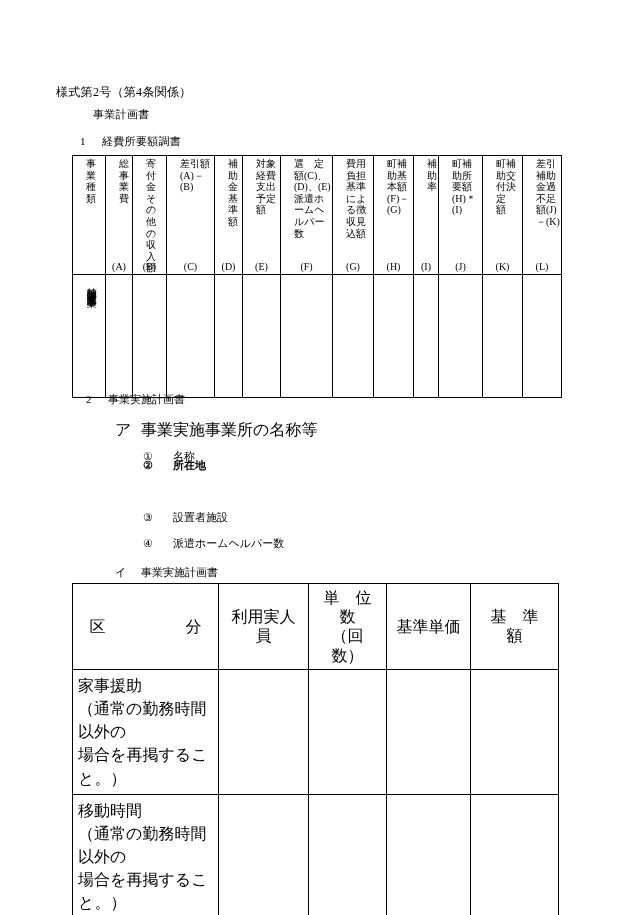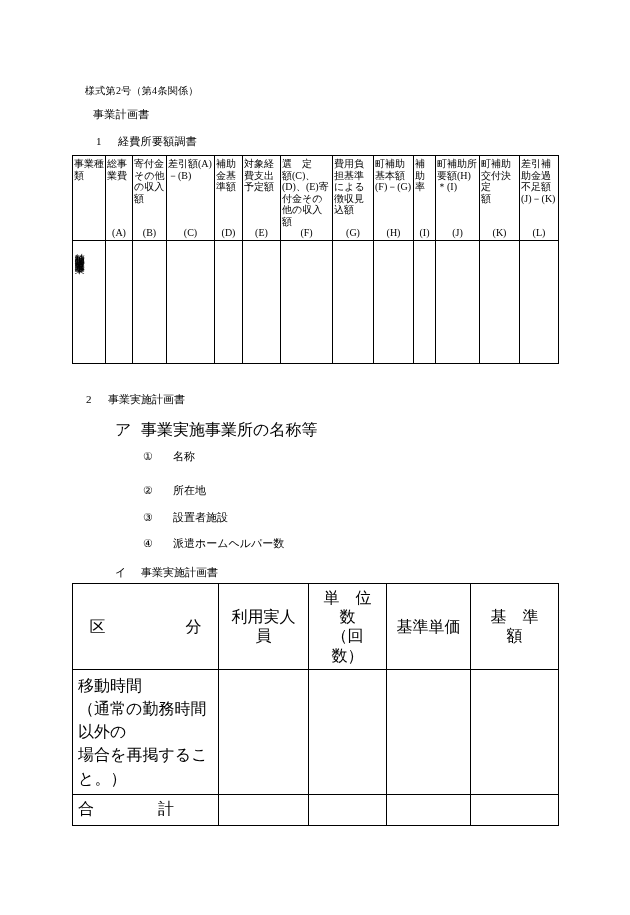--- a/index.html
+++ b/index.html
@@ -16,36 +16,36 @@
     overflow: hidden;
   }
   .page {
     position: absolute;
     left: 0; top: 0;
     width: 630px;
     height: 915px;
   }
   .form-no {
     position: absolute;
-    left: 85px;
+    left: 56px;
     top: 84px;
-    font-size: 10px;
+    font-size: 12px;
     letter-spacing: 0.3px;
   }
   .doc-title {
     position: absolute;
     left: 86px;
     top: 107px;
     font-size: 11px;
     letter-spacing: 0.3px;
     margin-left: 7px;
   }
   .sec1-title {
     position: absolute;
-    left: 96px;
+    left: 80px;
     top: 134px;
     font-size: 11px;
     letter-spacing: 0.3px;
   }
   .sec1-title .num { display: inline-block; width: 22px; }
   .sec2-title {
     position: absolute;
     left: 86px;
     top: 392px;
     font-size: 11px;
@@ -58,21 +58,21 @@
     font-size: 16px;
   }
   .sub-a .mk { display: inline-block; width: 26px; }
   .item {
     position: absolute;
     left: 143px;
     font-size: 11px;
   }
   .item .mk { display: inline-block; width: 30px; }
   .item-1 { top: 449px; }
-  .item-2 { top: 483px; }
+  .item-2 { top: 458px; font-weight: bold; }
   .item-3 { top: 510px; }
   .item-4 { top: 536px; }
   .sub-i {
     position: absolute;
     left: 115px;
     top: 565px;
     font-size: 11px;
   }
   .sub-i .mk { display: inline-block; width: 26px; }
 
@@ -82,21 +82,21 @@
     left: 72px;
     top: 155px;
     border-collapse: collapse;
     table-layout: fixed;
     font-size: 10px;
     line-height: 1.13;
   }
   .table1 td {
     border: 1px solid #000;
     vertical-align: top;
-    padding: 2px 1px 0 1px;
+    padding: 2px 1px 0 13px;
   }
   .table1 .hdr {
     height: 82px;
     position: relative;
   }
   .table1 .hdr .code {
     position: absolute;
     bottom: 2px;
     left: 0;
     width: 100%;
@@ -202,21 +202,21 @@
       </td>
       <td class="hdr">
         <span class="vtext">補助金基準額</span>
         <span class="code">(D)</span>
       </td>
       <td class="hdr">
         <span class="vtext">対象経費支出予定額</span>
         <span class="code">(E)</span>
       </td>
       <td class="hdr">
-        <span class="vtext">選　定　額(C)、(D)、(E)寄付金その他の収入額</span>
+        <span class="vtext">選　定　額(C)、(D)、(E)派遣ホームヘルパー数</span>
         <span class="code">(F)</span>
       </td>
       <td class="hdr">
         <span class="vtext">費用負担基準による徴収見込額</span>
         <span class="code">(G)</span>
       </td>
       <td class="hdr">
         <span class="vtext">町補助基本額(F)－(G)</span>
         <span class="code">(H)</span>
       </td>
@@ -296,20 +296,31 @@
       <td class="th">利用実人員</td>
       <td class="th">
         <div>単　位　数</div>
         <div>（回　　数）</div>
       </td>
       <td class="th">基準単価</td>
       <td class="th">基　準　額</td>
     </tr>
 
 
+    <tr>
+      <td class="lbl-cell">
+        <div>家事援助</div>
+        <div>（通常の勤務時間以外の</div>
+        <div>場合を再掲すること。）</div>
+      </td>
+      <td class="unit-center"></td>
+      <td class="unit-center"></td>
+      <td class="unit-center"></td>
+      <td class="unit-center"></td>
+    </tr>
 
     <tr>
       <td class="lbl-cell">
         <div>移動時間</div>
         <div>（通常の勤務時間以外の</div>
         <div>場合を再掲すること。）</div>
       </td>
       <td class="unit-center"></td>
       <td class="unit-center"></td>
       <td class="unit-center"></td>

